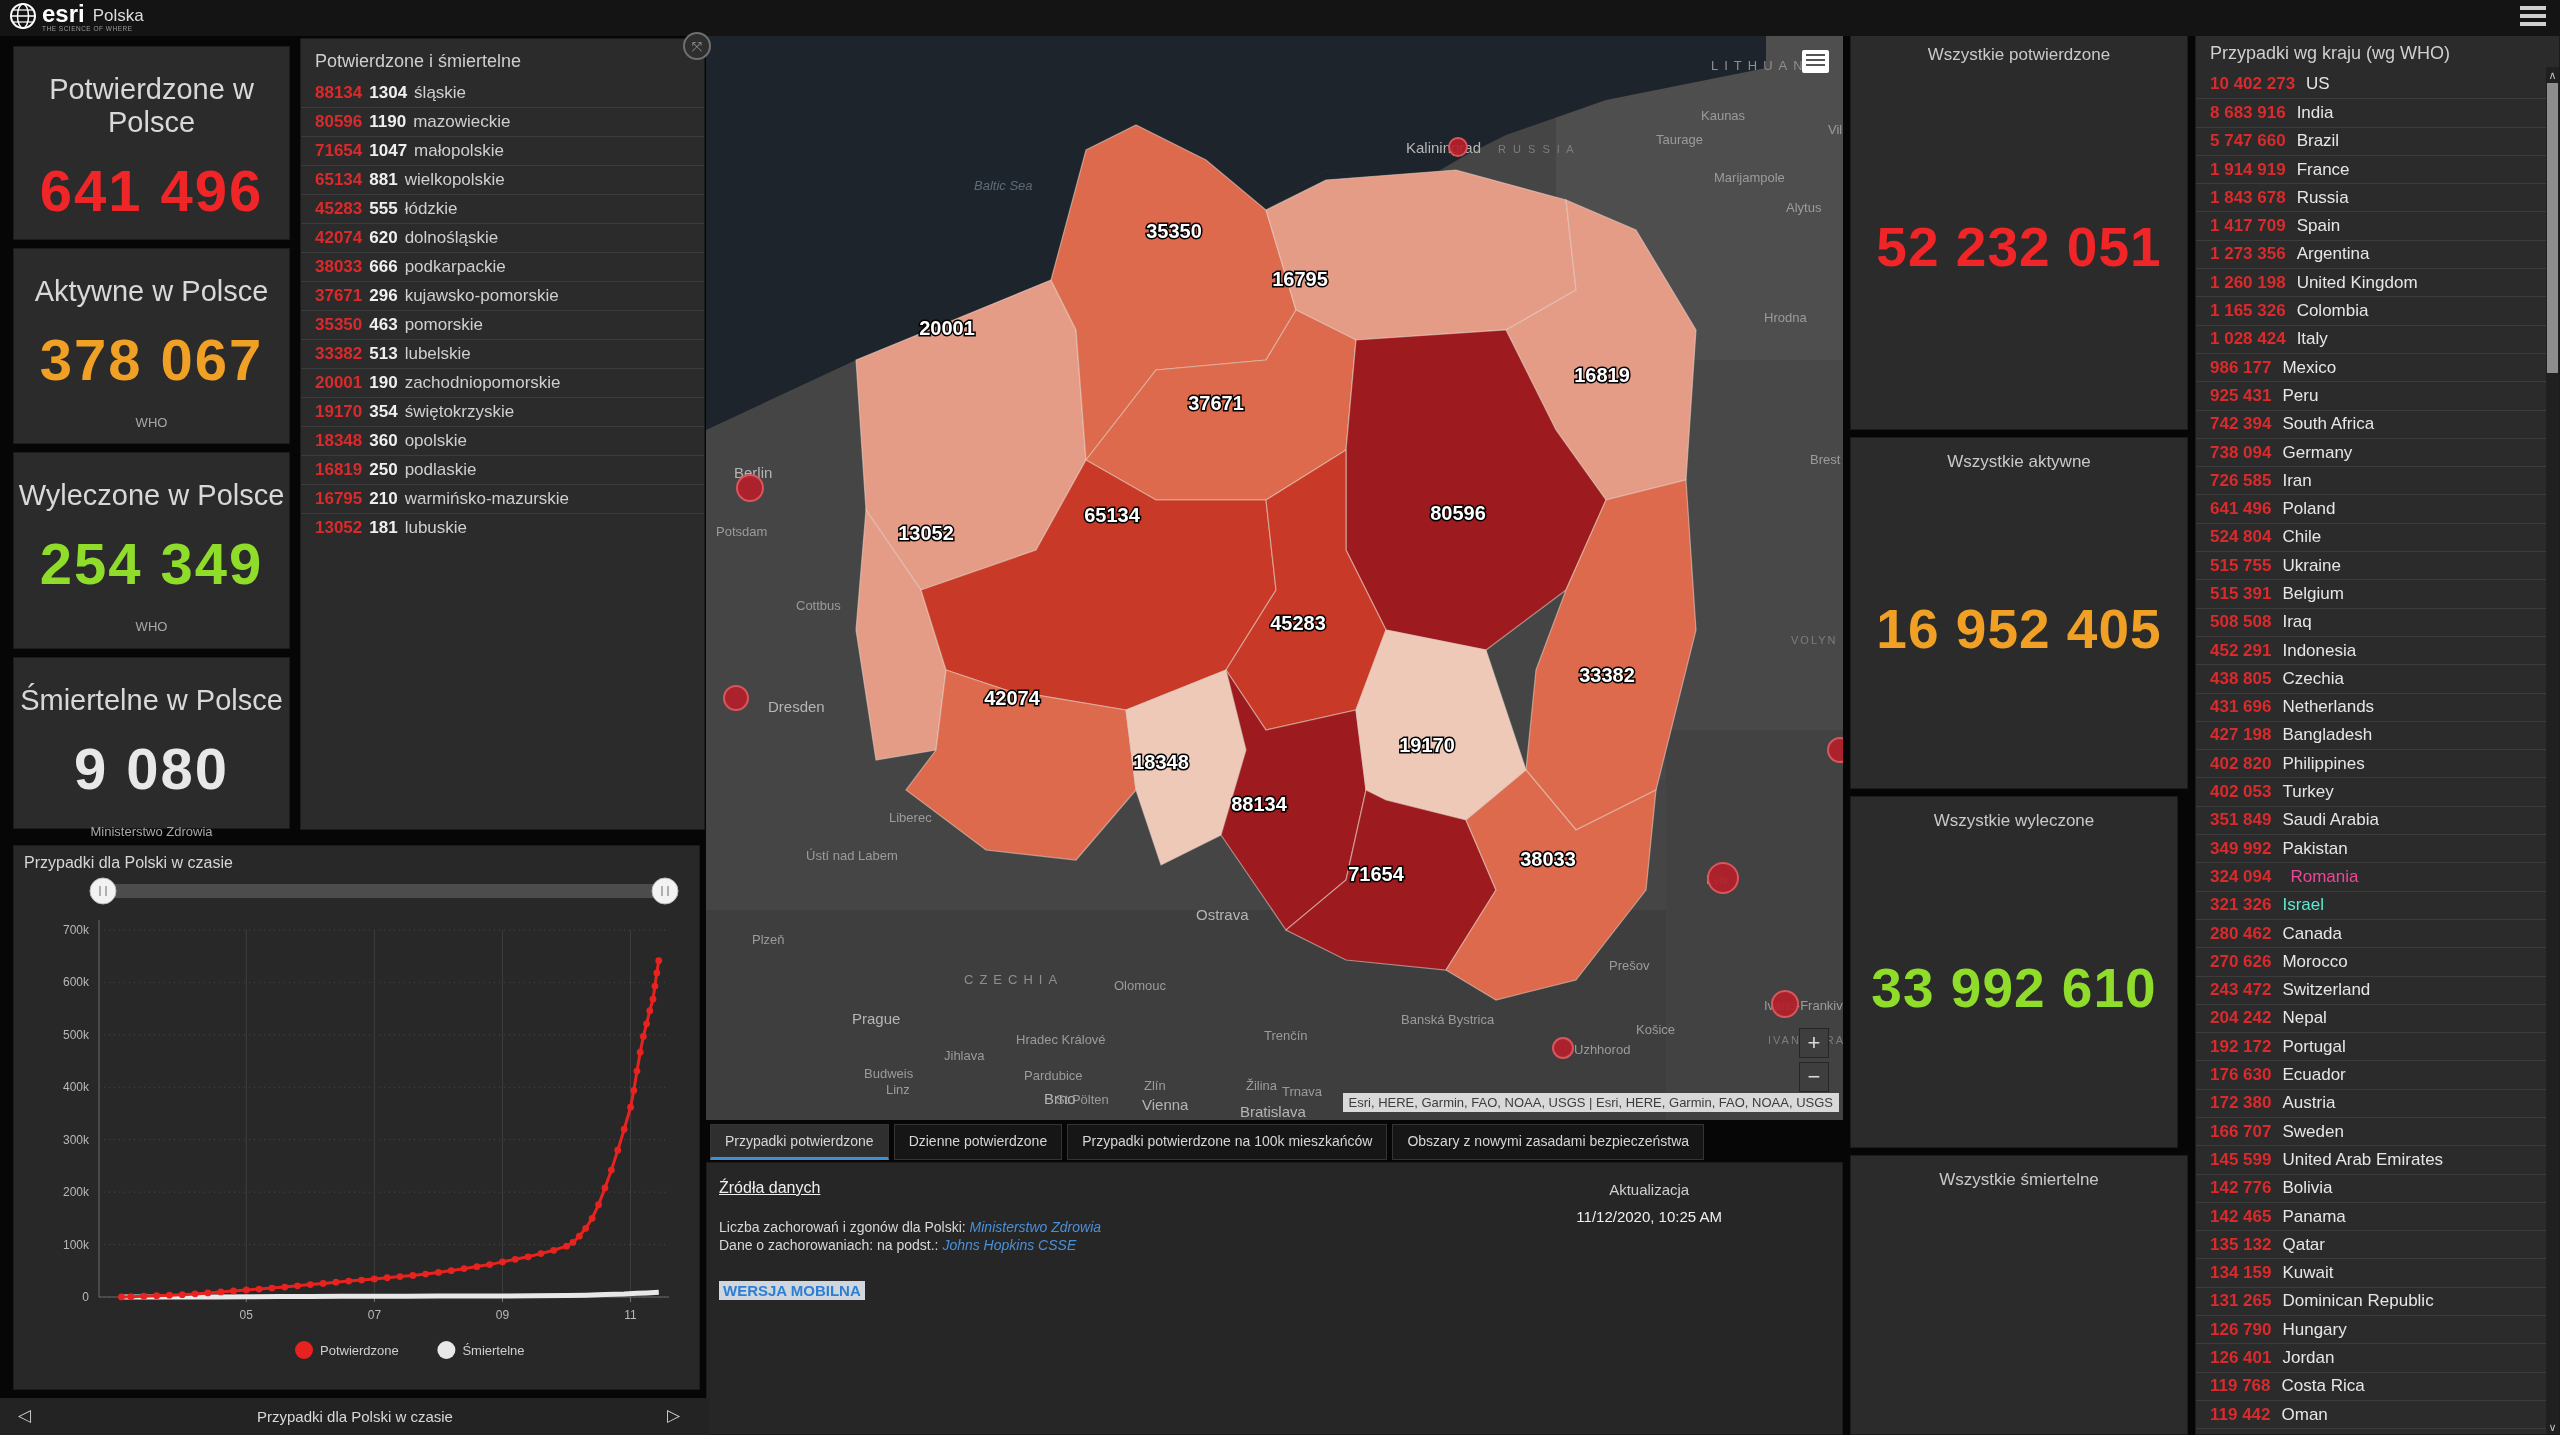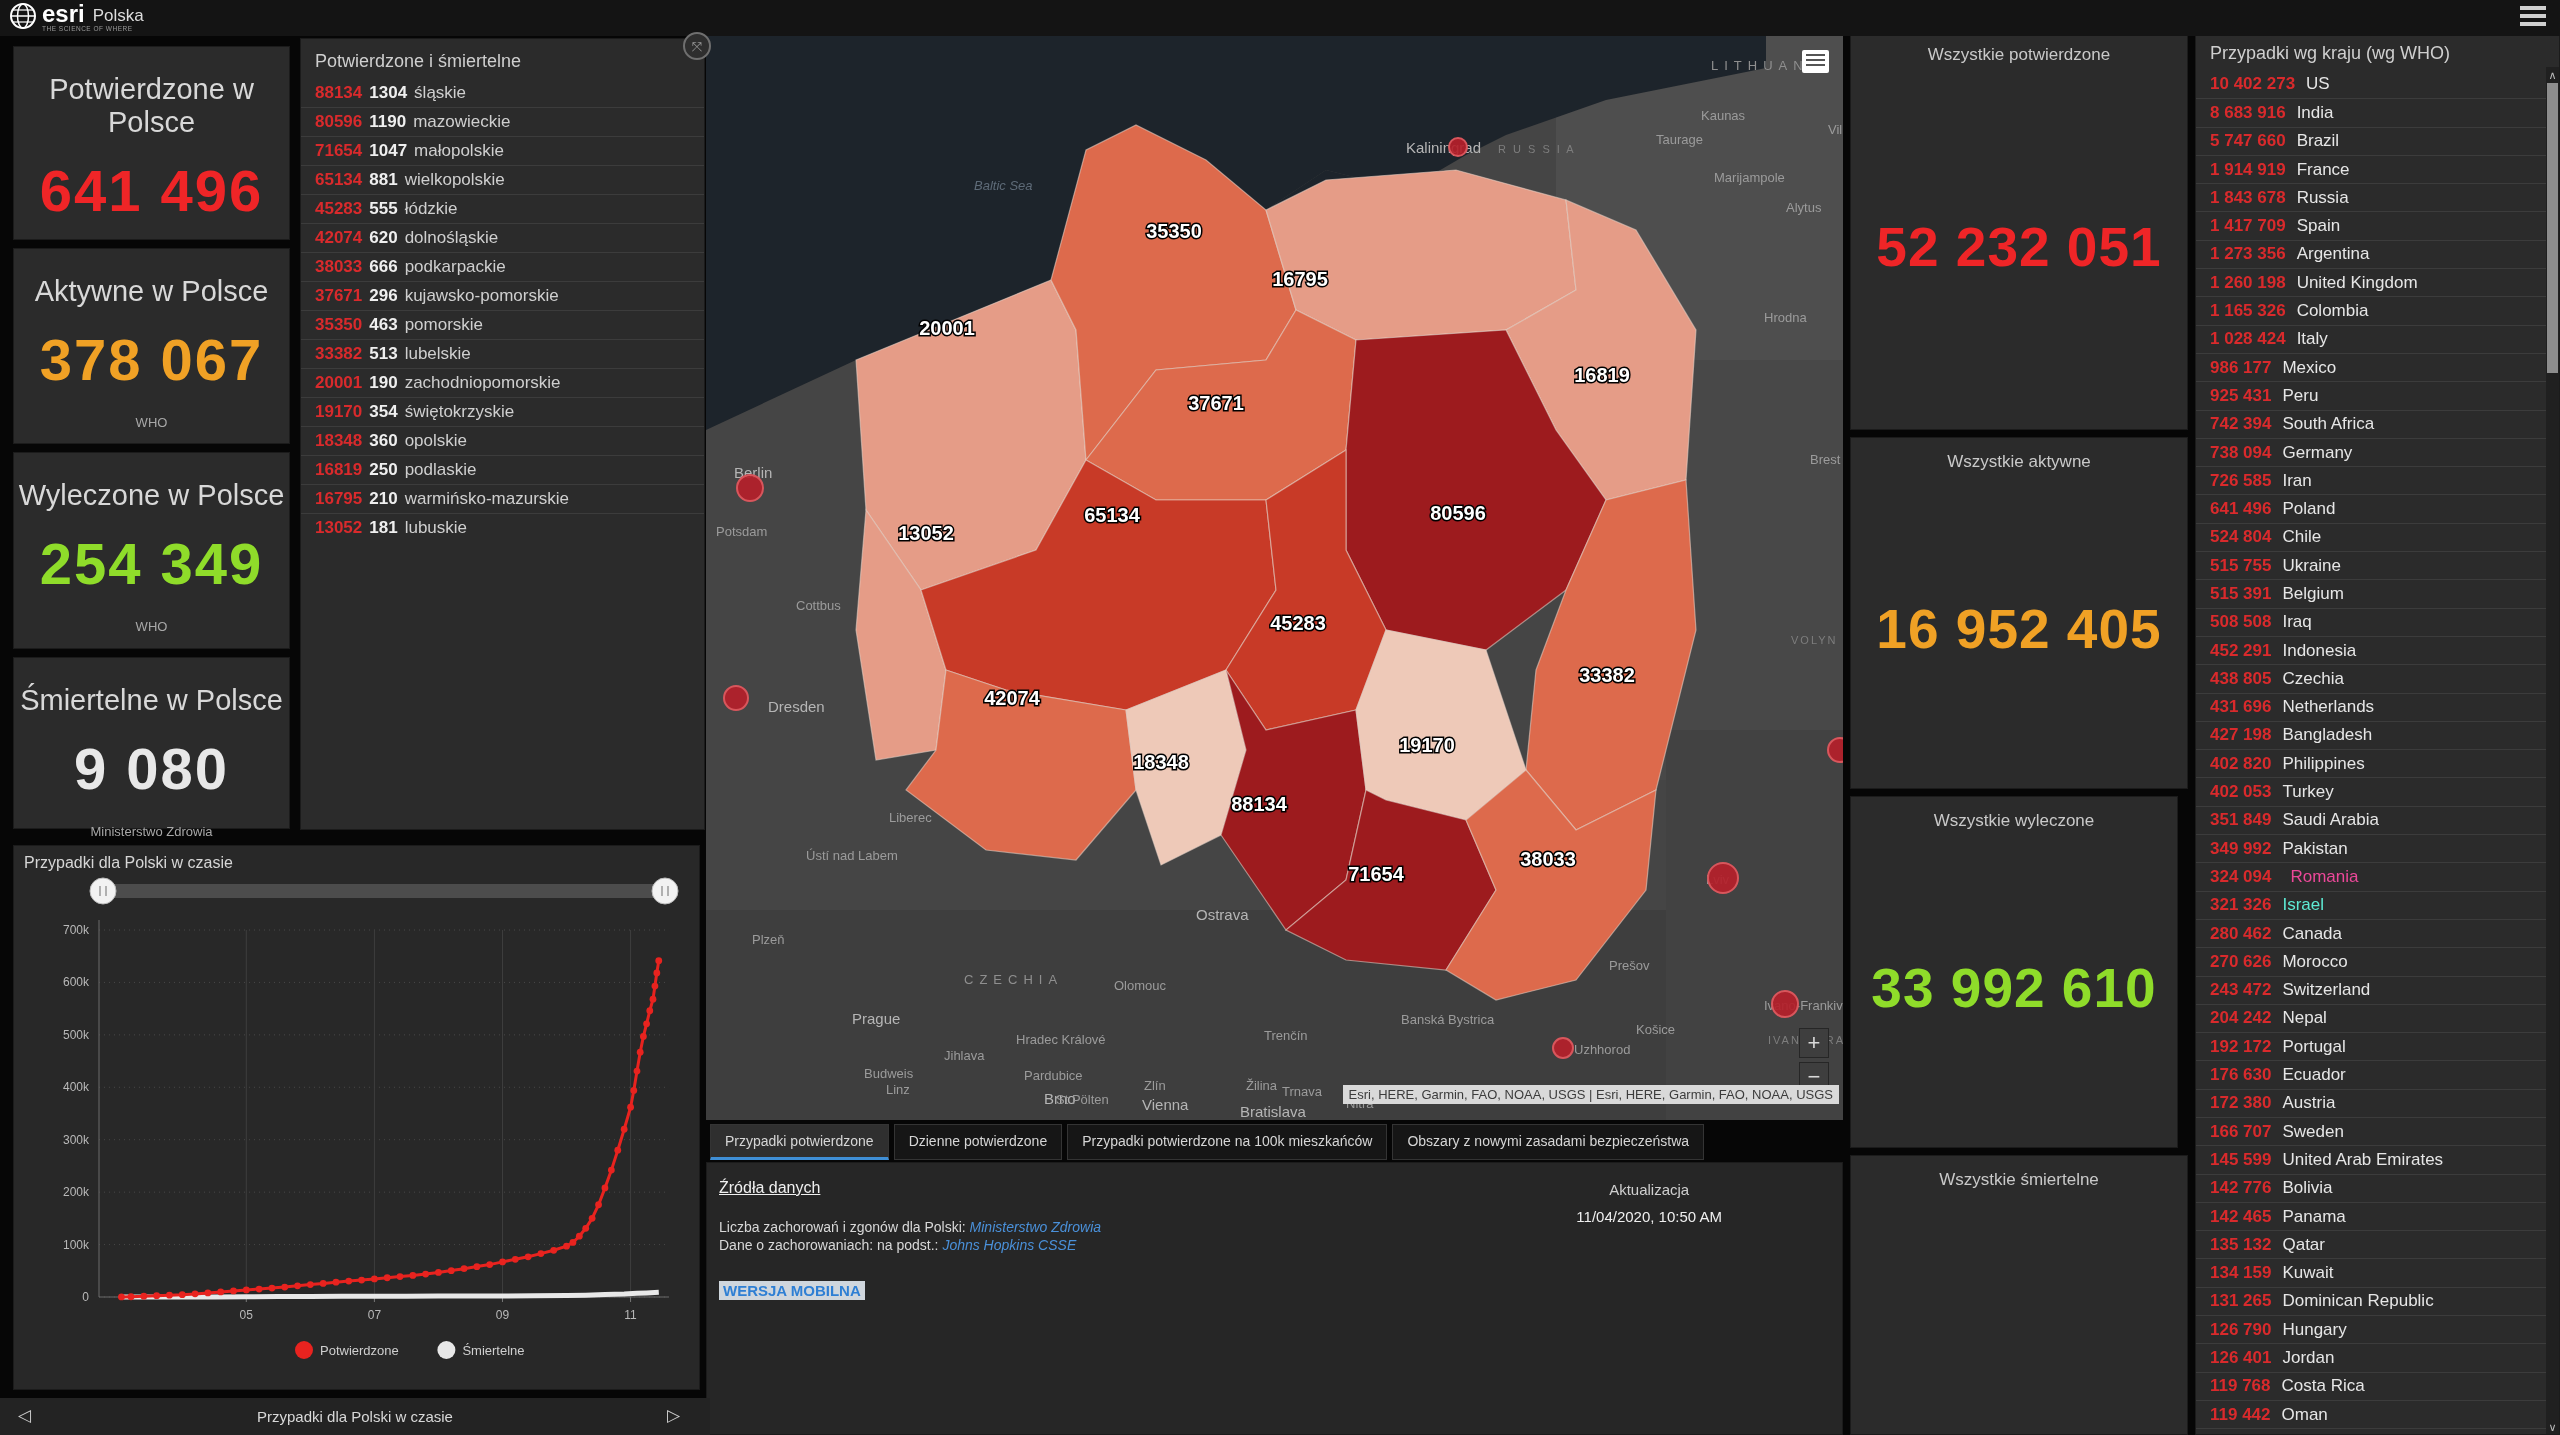--- a/index.html
+++ b/index.html
@@ -59,21 +59,21 @@
   .f-dark { fill:#c83a27; } .f-darkest { fill:#9d1b1e; }
   .marker { fill:#b5202a; stroke:#d8565c; stroke-width:2; fill-opacity:.92; }
   .mapbtn { position:absolute; width:30px; height:30px; background:#3e3e3e; border:1px solid #262626;
             color:#d9d9d9; font-size:22px; text-align:center; line-height:28px; cursor:pointer; }
   #map-expand { position:absolute; left:683px; top:32px; width:28px; height:28px; border-radius:50%;
      background:#2e2e2e; border:2px solid #6f6f6f; color:#9e9e9e; z-index:60; font-size:13px;
      text-align:center; line-height:25px; cursor:pointer; }
   #legend-btn { position:absolute; right:14px; top:20px; width:27px; height:23px; background:#fff;
      border-radius:2px; cursor:pointer; padding:4px 4px; }
   #legend-btn div { height:2px; background:#555; margin-bottom:3px; }
-  #attribution { position:absolute; right:4px; bottom:16px; background:#d9d9d9; color:#3c3c3c;
+  #attribution { position:absolute; right:4px; bottom:8px; background:#d9d9d9; color:#3c3c3c;
      font-size:13px; padding:2px 6px; white-space:nowrap; }
 
   
   #tabs { position:absolute; left:706px; top:1124px; width:1137px; height:36px; display:flex; gap:5px; padding-left:4px; }
   .tab { background:#161616; border:1px solid #343434; color:#d6d6d6; font-size:14px; padding:8px 14px 6px;
          white-space:nowrap; cursor:pointer; }
   .tab.active { background:#2f2f2f; border-bottom:3px solid #3f8fd6; }
 
   
   #sources { position:absolute; left:706px; top:1162px; width:1137px; height:273px; background:#262626; border:1px solid #1b1b1b; }
@@ -356,21 +356,21 @@
   <div class="title">Źródła danych</div>
   <div class="line">
     <span>Liczba zachorowań i zgonów dla Polski: </span><span class="link">Ministerstwo Zdrowia</span>
   </div>
   <div class="line">
     <span>Dane o zachorowaniach: na podst.: </span><span class="link">Johns Hopkins CSSE</span>
   </div>
   <span id="mobile-link">WERSJA MOBILNA</span>
   <div id="update">
     <div class="t">Aktualizacja</div>
-    <div class="v">11/04/2020, 10:50 AM</div>
+    <div class="v">11/12/2020, 10:25 AM</div>
   </div>
 </div>
 
 <div class="panel bigcard" style="left:1850px; top:30px; width:338px; height:400px;">
   <div class="t">Wszystkie potwierdzone</div>
   <div class="v red" style="margin-top:150px;">52 232 051</div>
 </div>
 <div class="panel bigcard" style="left:1850px; top:437px; width:338px; height:352px;">
   <div class="t">Wszystkie aktywne</div>
   <div class="v orange" style="margin-top:125px;">16 952 405</div>

